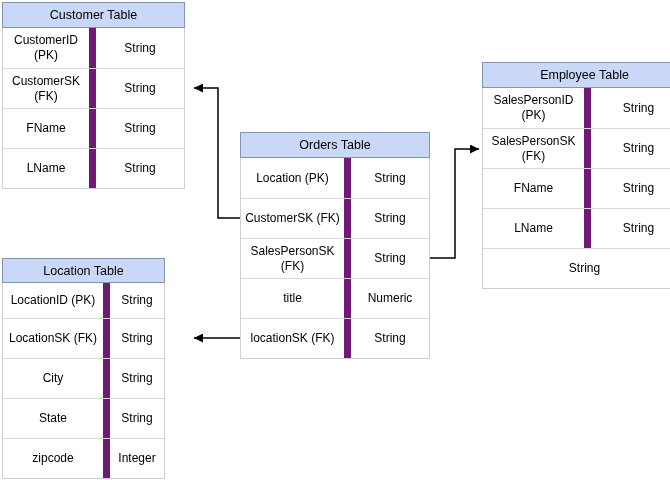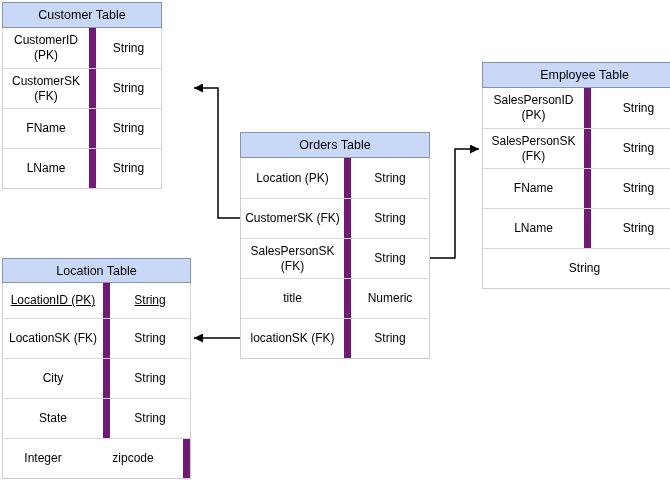--- a/index.html
+++ b/index.html
@@ -49,32 +49,32 @@
     text-align: center;
     white-space: pre-line;
     line-height: 1.25;
     font-size: 12px;
     padding: 0 2px;
     height: 100%;
   }
   .cell.field { border-right: 7px solid #701a75; }
   .cell.type { flex: 1; }
 
-  #customer { left: 2px;  top: 2px;   width: 160px; }
+  #customer { left: 2px;  top: 2px;   width: 183px; }
   #orders   { left: 240px; top: 132px; width: 190px; }
   #employee { left: 482px; top: 62px;  width: 205px; }
-  #location { left: 2px;  top: 258px; width: 189px; }
+  #location { left: 2px;  top: 258px; width: 163px; }
 
   #customer .cell.field { width: 93px; }
   #orders   .cell.field { width: 110px; }
   #employee .cell.field { width: 108px; }
   #location .cell.field { width: 107px; }
 
   #location .erd-header { height: 25px; }
-  #location .erd-row:first-child { height: 35px; text-decoration: underline; }
+  #location .erd-row:first-child { height: 35px; }
 
   #connectors {
     position: absolute;
     left: 0; top: 0;
     width: 670px; height: 480px;
     pointer-events: none;
   }
   #connectors path.connector {
     fill: none;
     stroke: #000000;
@@ -176,22 +176,22 @@
       </div>
       <div class="erd-row">
         <div class="cell field">City</div>
         <div class="cell type">String</div>
       </div>
       <div class="erd-row">
         <div class="cell field">State</div>
         <div class="cell type">String</div>
       </div>
       <div class="erd-row">
+        <div class="cell field">zipcode</div>
         <div class="cell type">Integer</div>
-        <div class="cell field">zipcode</div>
       </div>
     </div>
   </div>
 
   <svg id="connectors" viewBox="0 0 670 480" xmlns="http://www.w3.org/2000/svg">
     <defs>
       <marker id="arrow" markerUnits="userSpaceOnUse" markerWidth="10" markerHeight="9" refX="9" refY="4.5" orient="auto">
         <path d="M0,0 L9,4.5 L0,9 Z" fill="#000000"></path>
       </marker>
     </defs>

